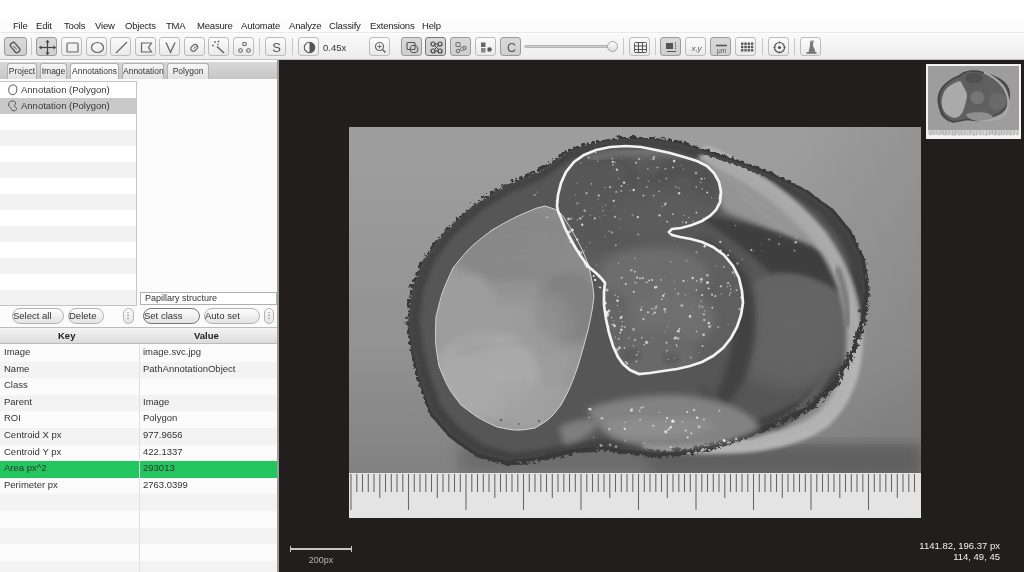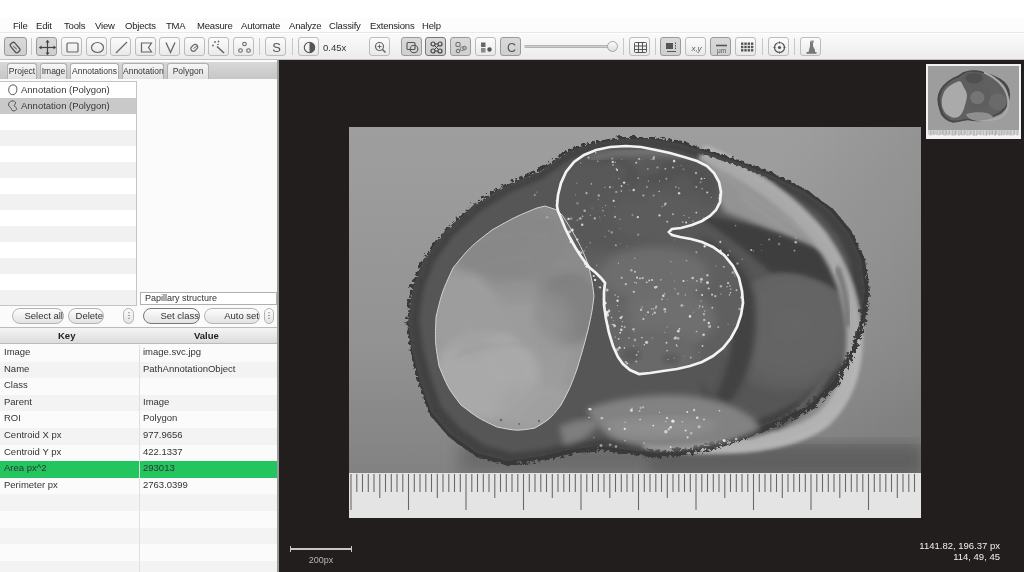--- a/index.html
+++ b/index.html
@@ -41,21 +41,21 @@
 
 #alist { position:absolute; left:0; top:21px; width:137px; height:225px; background:#fff; border:1px solid #c4c4c4; border-left:none; overflow:hidden;}
 #clist { position:absolute; left:140px; top:21px; width:137px; height:208px; background:#fff; border:1px solid #c4c4c4; overflow:hidden;}
 .lrow { position:absolute; left:0; width:137px; height:16px; font-size:9.5px; color:#383838; line-height:16px; }
 .stripe { background:#f1f1f1; }
 
 #classfield { position:absolute; left:140px; top:232px; width:137px; height:13px; background:#fff;
   border:1px solid #b0b0b0; font-size:9px; color:#333; line-height:11px; padding-left:4px;}
 
 .pbtn { position:absolute; height:16px; border:1px solid #b3b3b3; border-radius:8px;
-  background:linear-gradient(#fdfdfd,#e3e3e3); font-size:9.5px; color:#333; text-align:right; line-height:14px; }
+  background:linear-gradient(#fdfdfd,#e3e3e3); font-size:9.5px; color:#333; text-align:left; line-height:14px; }
 
 
 #thead { position:absolute; left:0; top:267px; width:277px; height:17px;
   background:linear-gradient(#f4f4f4,#dcdcdc); border-top:1px solid #bbb; border-bottom:1px solid #bbb; }
 #thead div { position:absolute; top:2px; font-size:9.5px; font-weight:bold; color:#222; }
 .trow { position:absolute; left:0; width:277px; height:16.6px; font-size:9.5px; color:#333; }
 .trow .k { position:absolute; left:4px; top:1px; }
 .trow .v { position:absolute; left:143px; top:1px; }
 #tdiv { position:absolute; left:139px; top:285px; width:1px; height:227px; background:#e0e0e0; }
 

